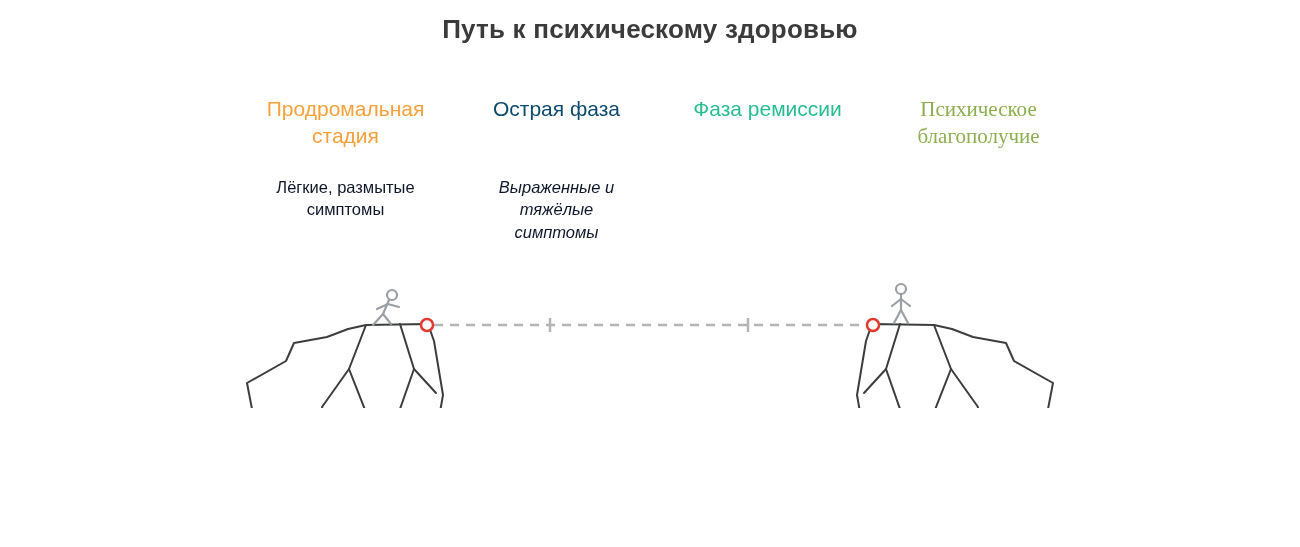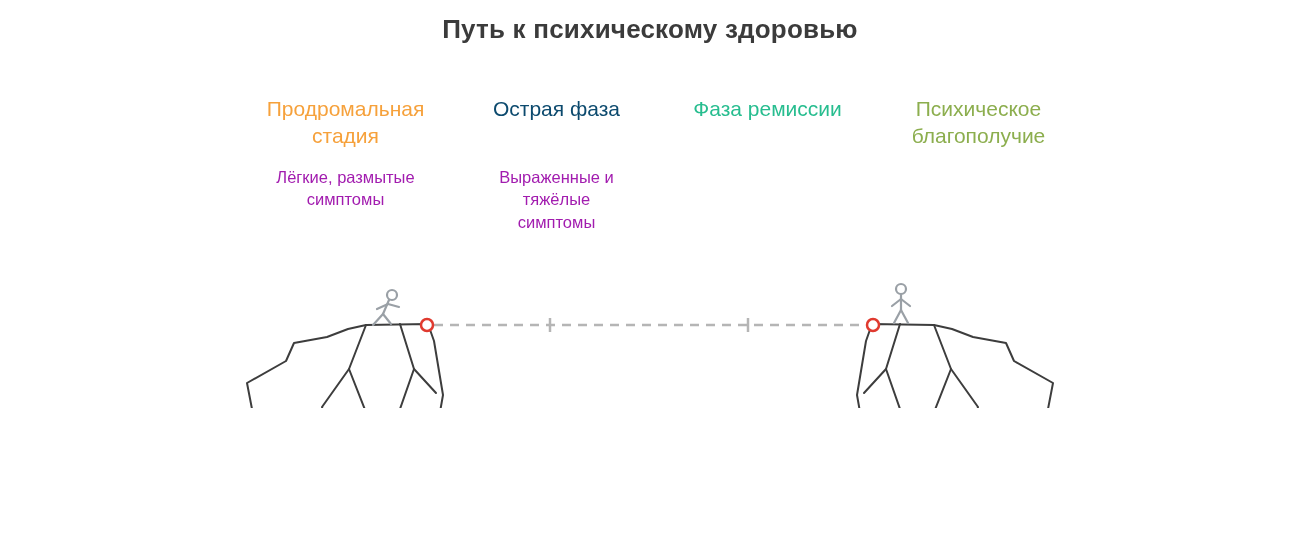--- a/index.html
+++ b/index.html
@@ -30,25 +30,25 @@
     width:211px;
     display:flex;flex-direction:column;align-items:center;
     text-align:center;
   }
   .stage-label{
     min-height:62px;
     font-size:21px;font-weight:500;line-height:1.28;
     display:block;
   }
   .stage-desc{
-    margin-top:8px;
-    font-size:16.5px;line-height:1.35;color:#a21caf;
+    margin-top:18px;
+    font-size:16.5px;line-height:1.35;color:#0f172a;
   }
   .stage.col-1 .stage-desc{max-width:178px;}
-  .stage.col-2 .stage-desc{max-width:138px;}
+  .stage.col-2 .stage-desc{max-width:138px;font-style:italic;}
   .stage.col-3 .stage-desc{max-width:184px;}
   .stage.col-4 .stage-desc{max-width:168px;}
   .scene{
     position:absolute;top:277px;left:0;
   }
   .outline{stroke:var(--outline);stroke-width:2;fill:none;stroke-linejoin:round;stroke-linecap:round;}
   .cliff-body{fill:#fff;}
   .rope{stroke:var(--rope);stroke-width:2.5;stroke-dasharray:9 7;fill:none;}
   .tick{stroke:var(--rope);stroke-width:2.5;}
   .marker{fill:#fff;stroke:var(--marker);stroke-width:2.5;}
@@ -67,21 +67,21 @@
       <span class="stage-desc">Лёгкие, размытые симптомы</span>
     </div>
     <div class="stage col-2">
       <span class="stage-label" style="color: #0c4a6e;">Острая фаза</span>
       <span class="stage-desc">Выраженные и тяжёлые симптомы</span>
     </div>
     <div class="stage col-3">
       <span class="stage-label" style="color: rgb(39, 189, 143); text-align: center;">Фаза ремиссии</span>
     </div>
     <div class="stage col-4">
-      <span class="stage-label" style="color: rgb(140, 174, 78);">Психическое благополучие</span>
+      <span class="stage-label" style="color: rgb(140, 174, 78); font-family: Liberation Serif, serif;">Психическое благополучие</span>
     </div>
   </div>
 
   <svg class="scene" width="1300" height="270" viewBox="0 0 1300 270" xmlns="http://www.w3.org/2000/svg">
 
     <line class="outline" x1="160" y1="240" x2="1142" y2="240"></line>
 
     <path class="outline" d="M470 233 q8 -9 16 0 q8 -9 16 0 q8 -9 16 0 q8 -9 16 0 q8 -9 16 0 q8 -9 16 0 q8 -9 16 0 q8 -9 16 0 q8 -9 16 0 q8 -9 16 0 q8 -9 16 0 q8 -9 16 0 q8 -9 16 0 q8 -9 16 0 q8 -9 16 0 q8 -9 16 0 q8 -9 16 0 q8 -9 16 0 q8 -9 16 0 q8 -9 16 0 q8 -9 16 0 q8 -9 16 0 q8 -9 16 0"></path>
 
     <g>

